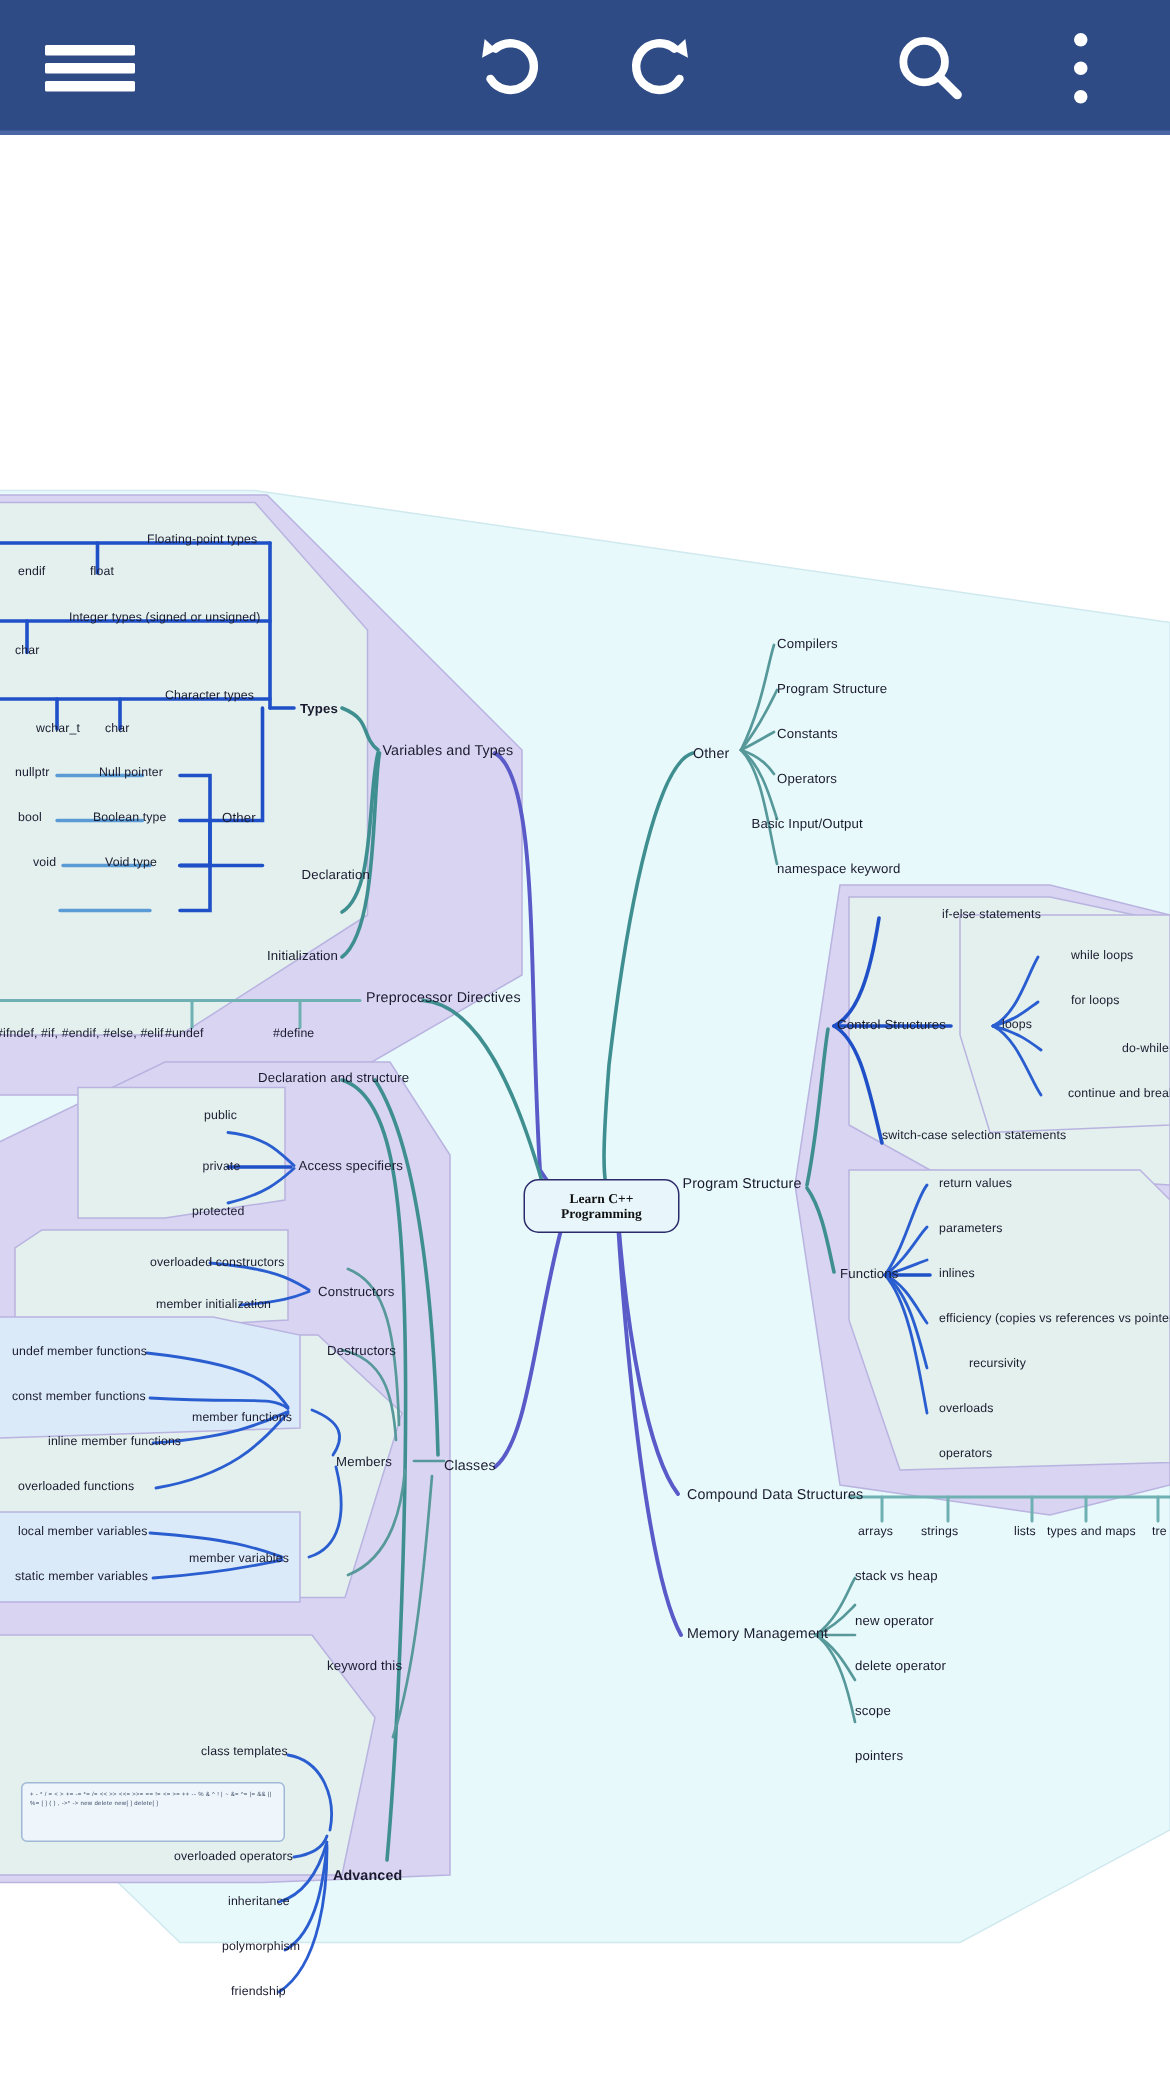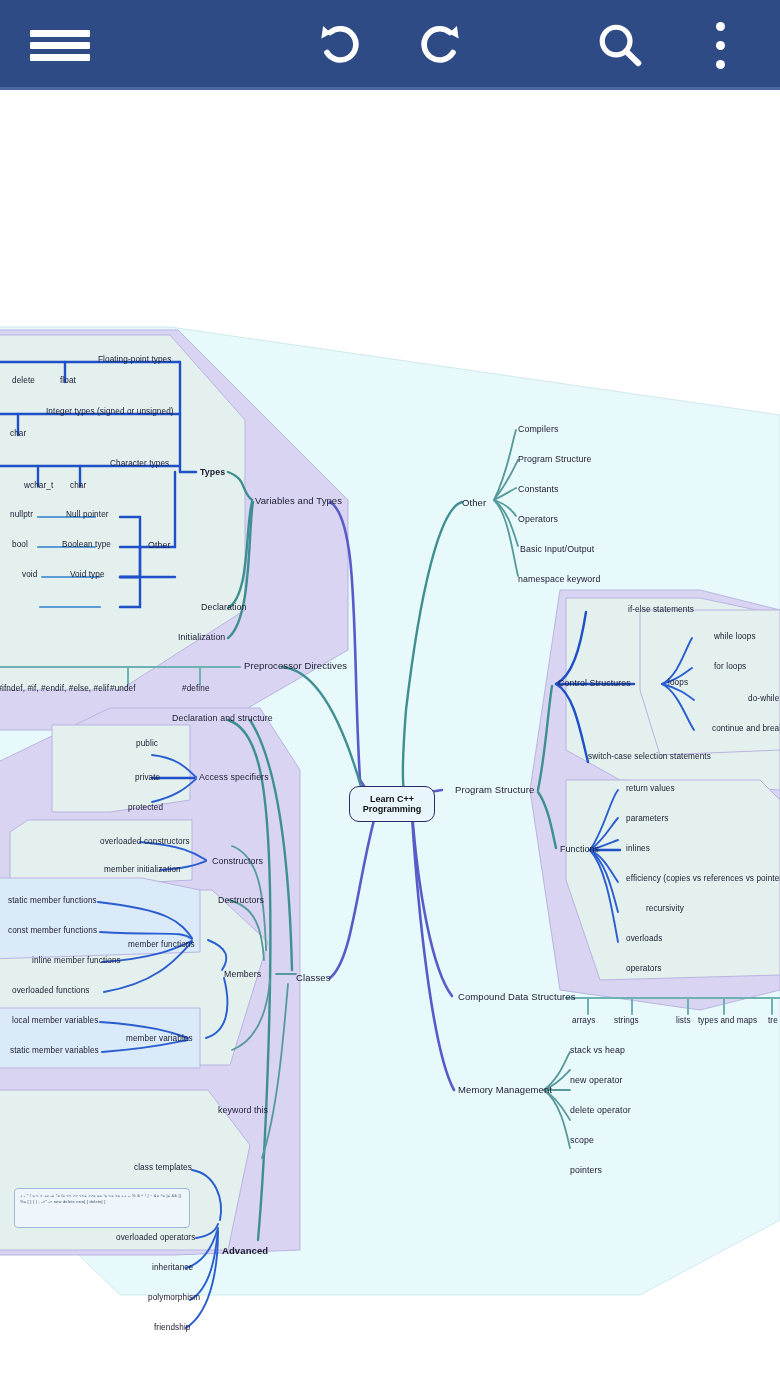--- a/index.html
+++ b/index.html
@@ -33,24 +33,24 @@
 
   
   .node{ position:absolute; color:#1a1a2e; white-space:nowrap;
     font-size:8.5px; letter-spacing:0.1px; }
   .node.lvl1{ font-size:9.5px; }
   .node.lvl2{ font-size:8.8px; }
   .node.lvl3{ font-size:8.2px; }
   .node.bold{ font-weight:bold; }
 
   .center-node{
-    position:absolute; left:349px; top:696px; width:86px; height:36px;
+    position:absolute; left:349px; top:696px; width:104px; height:36px;
     background:#e8f5fa; border:1.6px solid #2b2b6b; border-radius:10px;
     display:flex; align-items:center; justify-content:center; text-align:center;
-    font-size:9px; font-weight:bold; color:#111; line-height:1.15; z-index:40;
+    font-size:9px; font-weight:bold; color:#111; line-height:1.15; z-index:40;font-family:Liberation Serif, serif;
   }
 
   .op-box{
     position:absolute; left:14px; top:1098px; width:176px; height:40px;
     background:#eef6fb; border:0.8px solid #9fb8d8; border-radius:4px;
     font-size:4px; color:#3a4a66; line-height:1.55; padding:4px 5px;
     letter-spacing:0.2px; overflow:hidden; z-index:25;
   }
 
   #watermark{
@@ -248,25 +248,25 @@
 
 <div class="center-node">
   <div>
     <div>Learn C++</div>
     <div>Programming</div>
   </div>
 </div>
 
 <div class="node lvl1" style="left:255px;top:405px;">Variables and Types</div>
 <div class="node lvl2 bold" style="left:200px;top:377px;">Types</div>
-<div class="node lvl2" style="left:180px;top:512px;padding-left:21px;">Declaration</div>
+<div class="node lvl2" style="left:180px;top:488px;padding-left:21px;">Declaration</div>
 <div class="node lvl2" style="left:178px;top:542px;">Initialization</div>
 
 <div class="node lvl3" style="left:98px;top:265px;">Floating-point types</div>
-<div class="node lvl3" style="left:12px;top:286px;">delete</div>
+<div class="node lvl3" style="left:12px;top:286px;">endif</div>
 <div class="node lvl3" style="left:60px;top:286px;">float</div>
 <div class="node lvl3" style="left:46px;top:317px;">Integer types (signed or unsigned)</div>
 <div class="node lvl3" style="left:10px;top:339px;">char</div>
 <div class="node lvl3" style="left:110px;top:369px;">Character types</div>
 
 <div class="node lvl3" style="left:24px;top:391px;">wchar_t</div>
 <div class="node lvl3" style="left:70px;top:391px;">char</div>
 <div class="node lvl2" style="left:148px;top:450px;">Other</div>
 <div class="node lvl3" style="left:66px;top:420px;">Null pointer</div>
 <div class="node lvl3" style="left:10px;top:420px;">nullptr</div>
@@ -285,21 +285,21 @@
 <div class="node lvl2" style="left:199px;top:682px;">Access specifiers</div>
 <div class="node lvl3" style="left:136px;top:649px;">public</div>
 <div class="node lvl3" style="left:135px;top:683px;">private</div>
 <div class="node lvl3" style="left:128px;top:713px;">protected</div>
 <div class="node lvl2" style="left:212px;top:766px;">Constructors</div>
 <div class="node lvl3" style="left:100px;top:747px;">overloaded constructors</div>
 <div class="node lvl3" style="left:104px;top:775px;">member initialization</div>
 <div class="node lvl2" style="left:218px;top:805px;">Destructors</div>
 <div class="node lvl2" style="left:224px;top:879px;">Members</div>
 <div class="node lvl3" style="left:128px;top:850px;">member functions</div>
-<div class="node lvl3" style="left:8px;top:806px;">static member functions</div>
+<div class="node lvl3" style="left:8px;top:806px;">undef member functions</div>
 <div class="node lvl3" style="left:8px;top:836px;">const member functions</div>
 <div class="node lvl3" style="left:8px;top:866px;margin-left:24px;">inline member functions</div>
 <div class="node lvl3" style="left:12px;top:896px;">overloaded functions</div>
 <div class="node lvl3" style="left:126px;top:944px;">member variables</div>
 <div class="node lvl3" style="left:12px;top:926px;">local member variables</div>
 <div class="node lvl3" style="left:10px;top:956px;">static member variables</div>
 <div class="node lvl2" style="left:218px;top:1015px;">keyword this</div>
 <div class="node lvl1 bold" style="left:222px;top:1155px;">Advanced</div>
 <div class="node lvl3" style="left:134px;top:1073px;">class templates</div>
 <div class="node lvl3" style="left:116px;top:1143px;">overloaded operators</div>
@@ -309,21 +309,21 @@
 
 <div class="op-box">+  -  *  /  =  &lt;  &gt;  +=  -=  *=  /=  &lt;&lt;  &gt;&gt;  &lt;&lt;=  &gt;&gt;=  ==
 !=  &lt;=  &gt;=  ++  --  %  &amp;  ^  !  |  ~  &amp;=  ^=  |=  &amp;&amp;  ||
 %=  [ ]  ( )  ,  -&gt;*  -&gt;  new  delete  new[ ]  delete[ ]</div>
 
 <div class="node lvl1" style="left:462px;top:407px;">Other</div>
 <div class="node lvl2" style="left:518px;top:334px;">Compilers</div>
 <div class="node lvl2" style="left:518px;top:364px;">Program Structure</div>
 <div class="node lvl2" style="left:518px;top:394px;">Constants</div>
 <div class="node lvl2" style="left:518px;top:424px;">Operators</div>
-<div class="node lvl2" style="left:520px;top:454px;text-align:center;">Basic Input/Output</div>
+<div class="node lvl2" style="left:501px;top:454px;text-align:center;">Basic Input/Output</div>
 <div class="node lvl2" style="left:518px;top:484px;">namespace keyword</div>
 
 <div class="node lvl1" style="left:455px;top:694px;">Program Structure</div>
 <div class="node lvl2" style="left:558px;top:588px;">Control Structures</div>
 <div class="node lvl3" style="left:628px;top:515px;">if-else statements</div>
 <div class="node lvl3" style="left:668px;top:588px;">loops</div>
 <div class="node lvl3" style="left:714px;top:542px;">while loops</div>
 <div class="node lvl3" style="left:714px;top:572px;">for loops</div>
 <div class="node lvl3" style="left:714px;top:604px;margin-left:34px;">do-while loops</div>
 <div class="node lvl3" style="left:712px;top:634px;">continue and break</div>

